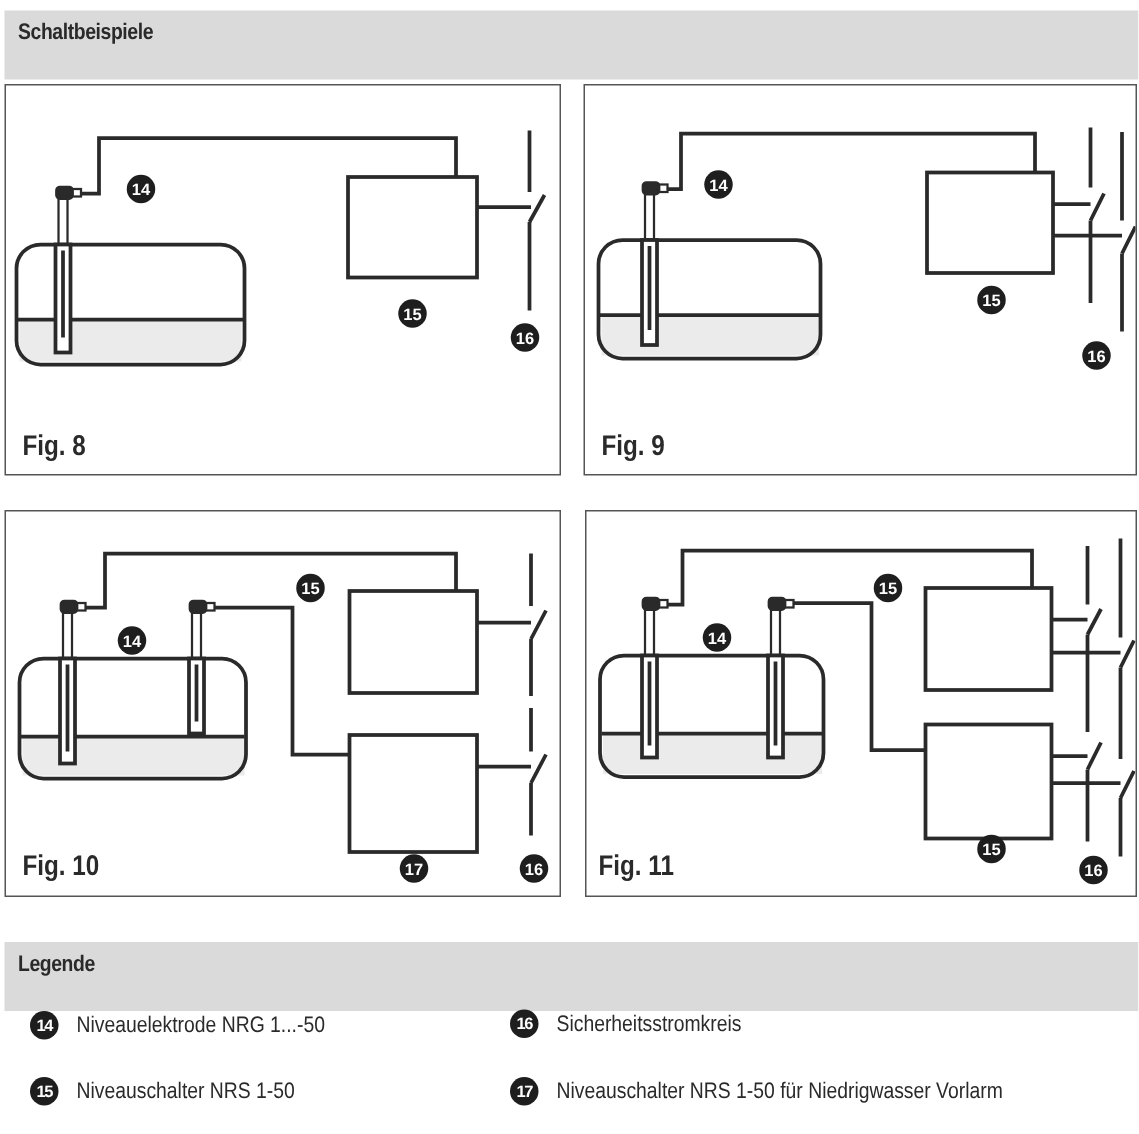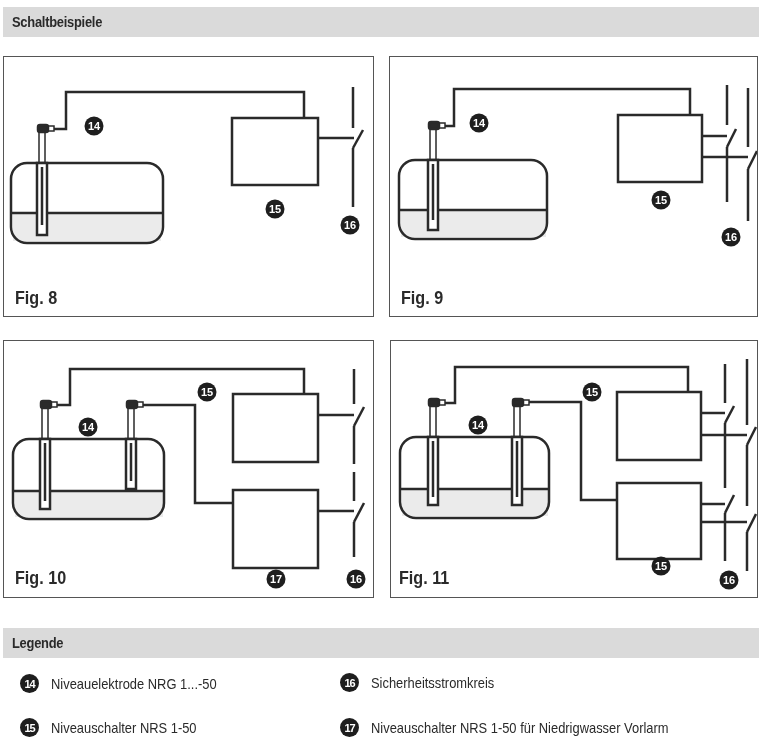--- a/index.html
+++ b/index.html
@@ -1,17 +1,17 @@
 <!DOCTYPE html>
 <html><head>
 <meta charset="utf-8">
 <style>
   html, body { margin:0; padding:0; background:#ffffff; }
   body { width:759px; height:756px; position:relative; overflow:hidden; font-family:"Liberation Sans", sans-serif; color:#2a2a2a; }
-  .section-header { position:absolute; left:3px; width:756px; height:30px; background:#dadada; }
+  .section-header { position:absolute; left:3px; width:756px; height:46px; background:#dadada; }
   .section-header span { position:absolute; left:9px; top:6px; font-size:15px; font-weight:bold; letter-spacing:-0.3px; transform:scaleX(0.86); transform-origin:left center; color:#2a2a2a; }
   .fig { position:absolute; border:1px solid #555; background:#fff; }
   .fig svg { position:absolute; left:0; top:0; }
   .fig-label { position:absolute; font-size:19px; font-weight:bold; transform:scaleX(0.85); transform-origin:left center; color:#2a2a2a; }
   .legend-item { position:absolute; display:flex; align-items:center; }
   .legend-badge { width:19px; height:19px; border-radius:50%; background:#1e1e1e; color:#fff; font-size:11px; font-weight:bold; display:flex; align-items:center; justify-content:center; letter-spacing:-1px; }
   .legend-text { margin-left:12px; font-size:15px; transform:scaleX(0.86); transform-origin:left center; white-space:nowrap; color:#2a2a2a; }
 </style>
 </head>
 <body>

